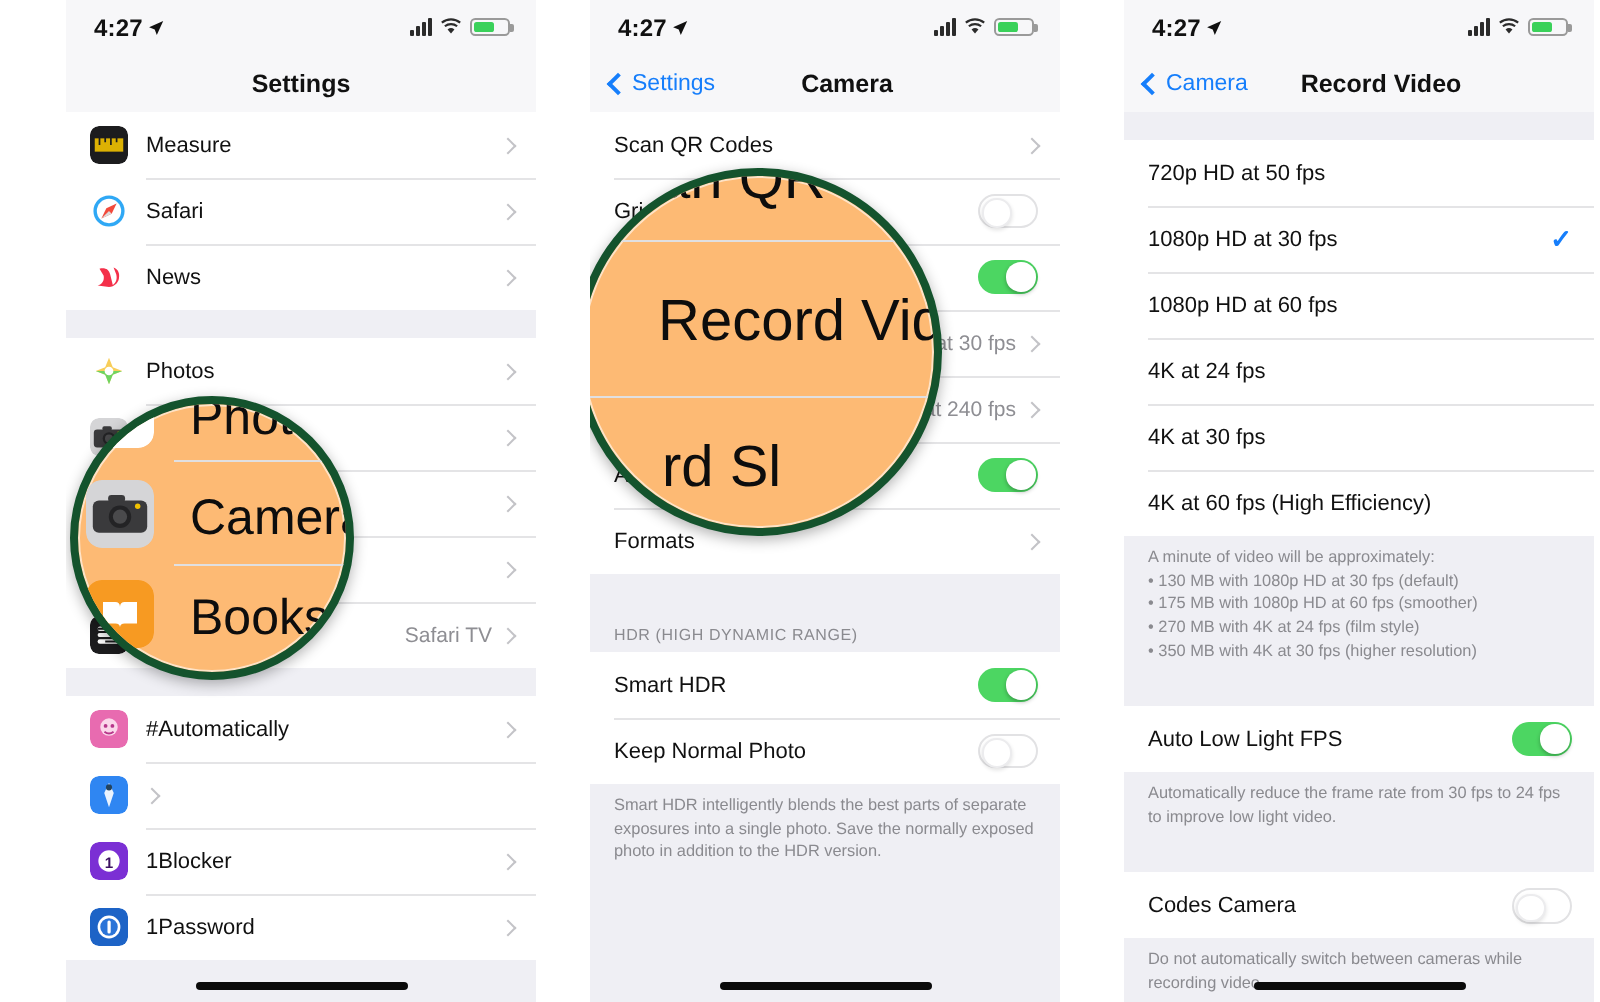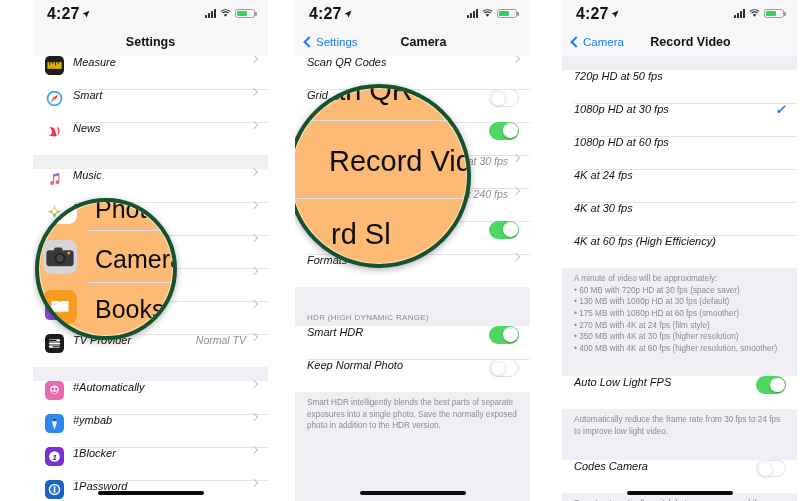--- a/index.html
+++ b/index.html
@@ -19,21 +19,21 @@
   #phone1{left:33px;}
   #phone2{left:295px;}
   #phone3{left:562px;}
 
   
   .statusbar{
     height:27px;background:#f7f7f9;
     display:flex;align-items:center;justify-content:space-between;
     padding:0 13px 0 14px;box-sizing:border-box;
   }
-  .sb-time{font-size:16px;font-weight:bold;color:#111;letter-spacing:.1px;
+  .sb-time{font-size:12px;font-weight:bold;color:#111;letter-spacing:.1px;
            display:flex;align-items:center;gap:3px;}
   .loc-arrow{display:inline-block;width:8px;height:8px;}
   .sb-right{display:flex;align-items:center;gap:4px;}
   .bars{display:flex;align-items:flex-end;gap:1px;height:9px;}
   .bars i{display:block;width:2px;background:#2b2b2b;border-radius:.5px;}
   .bars i:nth-child(1){height:3px}
   .bars i:nth-child(2){height:5px}
   .bars i:nth-child(3){height:7px}
   .bars i:nth-child(4){height:9px}
   .wifi{width:11px;height:9px;}
@@ -66,24 +66,23 @@
   
   .body{
     position:absolute;top:56px;left:0;right:0;bottom:0;
     background:#efeff4;overflow:hidden;
   }
   .gap{height:14px;background:#efeff4;}
   .gap.xtall{height:26px;}
 
   .group{background:#ffffff;}
   .row{
-    height:33px;display:flex;
+    height:33px;display:flex;align-items:center;
     padding:0 11px 0 12px;box-sizing:border-box;position:relative;
     background:#fff;
-    font-style:italic;
   }
   .row + .row::before{
     content:"";position:absolute;left:40px;right:0;top:0;height:1px;background:#e4e4e6;
   }
   .row.noicon + .row.noicon::before{left:12px;}
   .ico{
     width:19px;height:19px;border-radius:4.5px;margin-right:9px;flex:0 0 auto;
     display:flex;align-items:center;justify-content:center;overflow:hidden;
   }
   .label{font-size:11px;color:#111;flex:1;white-space:nowrap;}
@@ -210,49 +209,38 @@
         <div class="row">
           <span class="ico">
             <svg viewBox="0 0 20 20" width="19" height="19">
                 <rect width="20" height="20" rx="4.5" fill="#fff"></rect>
                 <circle cx="10" cy="10" r="8.2" fill="#2fa8f5"></circle>
                 <circle cx="10" cy="10" r="6.4" fill="#fff"></circle>
                 <path d="M14 6 8.6 8.6 6 14l5.4-2.6z" fill="#f24a3c"></path>
                 <path d="M10 10 6 14l5.4-2.6z" fill="#dcdcdc"></path>
               </svg>
           </span>
-          <span class="label">Smart</span>
+          <span class="label">Safari</span>
           <span class="chev"></span>
         </div>
         <div class="row">
           <span class="ico">
             <svg viewBox="0 0 20 20" width="19" height="19">
                 <rect width="20" height="20" rx="4.5" fill="#fff"></rect>
                 <path d="M4 14.5c2.4-.6 3.6-2.6 3.2-5.2L5 5.6c3.2-.6 5 .5 5.6 3l1.4 5.6c1.8-1.2 2.4-3.1 1.8-5.6L12.4 5c2.4.9 3.4 3 2.8 5.9-.5 2.4-2.3 4-5.2 4.4z" fill="#f4304a"></path>
               </svg>
           </span>
           <span class="label">News</span>
           <span class="chev"></span>
         </div>
       </div>
 
       <div class="gap"></div>
 
       <div class="group">
-        <div class="row">
-          <span class="ico">
-            <svg viewBox="0 0 20 20" width="19" height="19">
-                <rect width="20" height="20" rx="4.5" fill="#fff"></rect>
-                <path d="M14 4.4 8.4 5.8v7.1a2 2 0 1 0 1.2 1.8V8l4.4-1.1V12a2 2 0 1 0 1.2 1.8V4.4z" fill="#fb5b6b"></path>
-                <path d="M14 4.4 8.4 5.8v2l5.6-1.3z" fill="#8a6cf0"></path>
-              </svg>
-          </span>
-          <span class="label">Music</span>
-          <span class="chev"></span>
-        </div>
         <div class="row">
           <span class="ico">
             <svg viewBox="0 0 20 20" width="19" height="19">
                 <rect width="20" height="20" rx="4.5" fill="#fff"></rect>
                 <g transform="translate(10 10)">
                   <path d="M0-7 2-2 7 0 2 2 0 7-2 2-7 0-2-2z" fill="#f7c948" opacity=".9"></path>
                   <path d="M-7 0 -2 2 0 7 2 2 7 0" fill="#4cd662" opacity=".8"></path>
                   <circle r="2.3" fill="#fff"></circle>
                 </g>
               </svg>
@@ -300,21 +288,21 @@
             <svg viewBox="0 0 20 20" width="19" height="19">
                 <rect width="20" height="20" rx="4.5" fill="#1c1c1e"></rect>
                 <rect x="4" y="5.5" width="12" height="2.4" rx="1.2" fill="#fff"></rect>
                 <rect x="4" y="9" width="12" height="2" rx="1" fill="#fff"></rect>
                 <rect x="4" y="12.2" width="12" height="2.4" rx="1.2" fill="#fff"></rect>
                 <path d="M4 6.7h8" stroke="#1c1c1e" stroke-width="1.1"></path>
                 <path d="M8 13.4h8" stroke="#1c1c1e" stroke-width="1.1"></path>
               </svg>
           </span>
           <span class="label">TV Provider</span>
-          <span class="value">Normal TV</span>
+          <span class="value">Safari TV</span>
           <span class="chev"></span>
         </div>
       </div>
 
       <div class="gap"></div>
 
       <div class="group">
         <div class="row">
           <span class="ico">
             <svg viewBox="0 0 20 20" width="19" height="19">
@@ -329,21 +317,20 @@
           <span class="chev"></span>
         </div>
         <div class="row">
           <span class="ico">
             <svg viewBox="0 0 20 20" width="19" height="19">
                 <rect width="20" height="20" rx="4.5" fill="#2f86f2"></rect>
                 <path d="M10 3.5 12.5 9 10 16.5 7.5 9z" fill="#fff" opacity=".9"></path>
                 <circle cx="10" cy="6" r="1.6" fill="#23435e"></circle>
               </svg>
           </span>
-          <span class="label">#ymbab</span>
           <span class="chev"></span>
         </div>
         <div class="row">
           <span class="ico">
             <svg viewBox="0 0 20 20" width="19" height="19">
                 <rect width="20" height="20" rx="4.5" fill="#7b2fd4"></rect>
                 <circle cx="10" cy="10" r="5.6" fill="#fff"></circle>
                 <text x="10" y="13.6" font-size="8" font-weight="bold" text-anchor="middle" fill="#3a1060" font-family="Liberation Sans, sans-serif">1</text>
               </svg>
           </span>
@@ -563,26 +550,24 @@
         <div class="row noicon">
           <span class="label">4K at 30 fps</span>
         </div>
         <div class="row noicon">
           <span class="label">4K at 60 fps (High Efficiency)</span>
         </div>
       </div>
 
       <div class="foot">
         <span class="ln">A minute of video will be approximately:</span>
-        <span class="ln">• 60 MB with 720p HD at 30 fps (space saver)</span>
         <span class="ln">• 130 MB with 1080p HD at 30 fps (default)</span>
         <span class="ln">• 175 MB with 1080p HD at 60 fps (smoother)</span>
         <span class="ln">• 270 MB with 4K at 24 fps (film style)</span>
         <span class="ln">• 350 MB with 4K at 30 fps (higher resolution)</span>
-        <span class="ln">• 400 MB with 4K at 60 fps (higher resolution, smoother)</span>
       </div>
 
       <div class="gap"></div>
 
       <div class="group">
         <div class="row noicon">
           <span class="label">Auto Low Light FPS</span>
           <span class="sw on">
               <b></b>
             </span>

